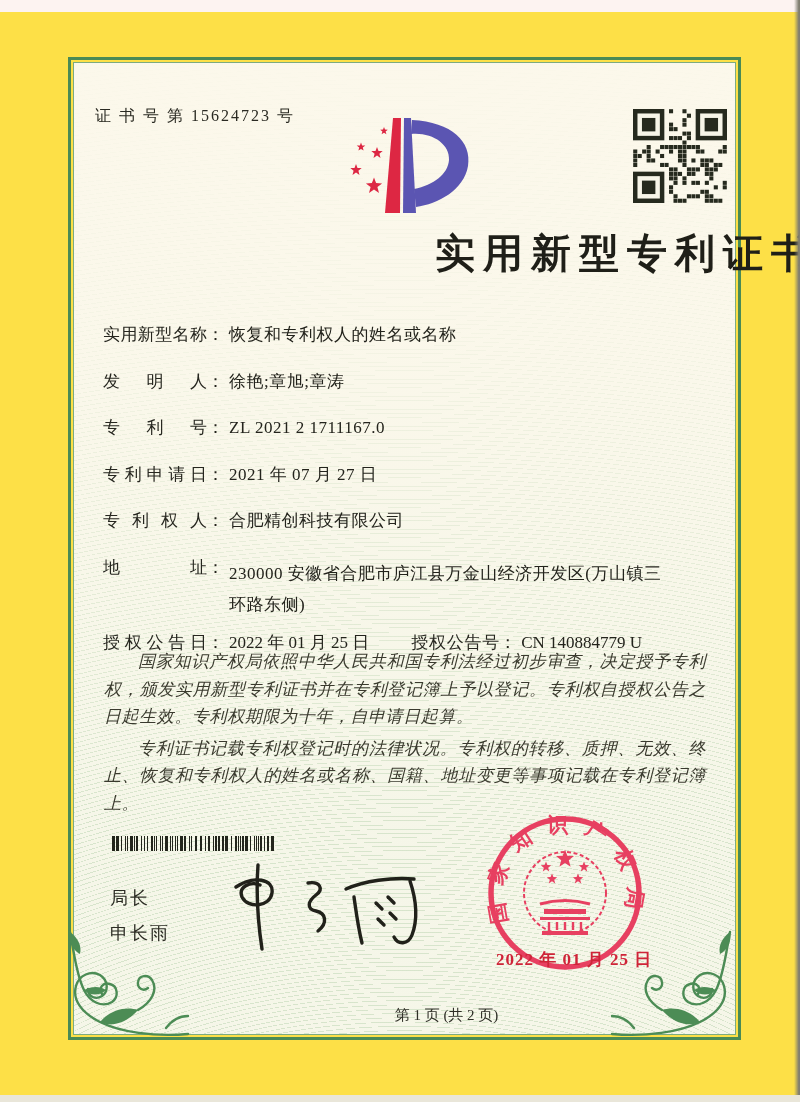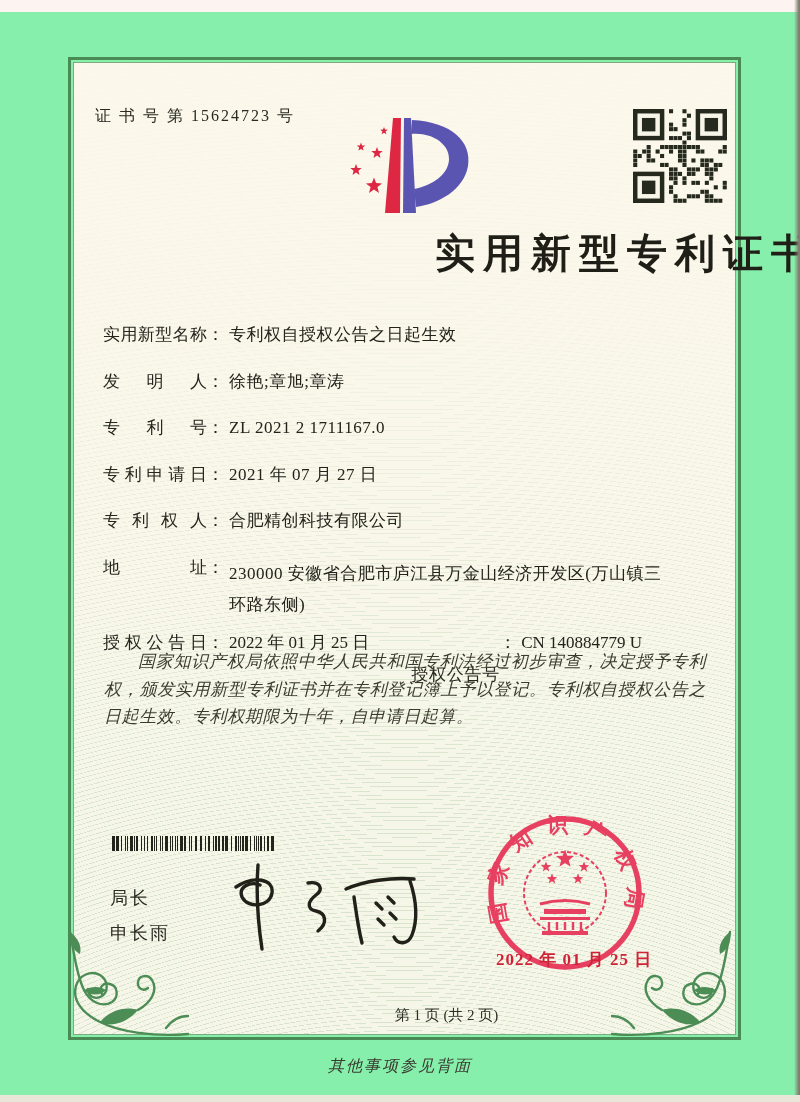--- a/index.html
+++ b/index.html
@@ -1,19 +1,19 @@
 <!DOCTYPE html>
 <html><head>
 <meta charset="utf-8">
 <style>
   html,body{margin:0;padding:0;}
   body{width:800px;height:1102px;overflow:hidden;background:#efeadb;}
   .page{
     position:relative;width:800px;height:1102px;
-    background:#86efac;
+    background:#fde047;
     font-family:"Liberation Serif","DejaVu Serif",serif;
     color:#23231c;overflow:hidden;
   }
   
   .scan-top{position:absolute;left:0;top:0;width:100%;height:12px;background:#fdf3f1;}
   .scan-right{position:absolute;right:0;top:0;width:6px;height:100%;
     background:linear-gradient(90deg,rgba(120,118,105,0) 0%,#807e70 80%);}
   .scan-bottom{position:absolute;left:0;bottom:0;width:100%;height:7px;background:#e9e6d9;}
 
   
@@ -37,21 +37,21 @@
   }
 
   .fields{left:103px;top:325px;width:575px;font-size:17px;}
   .frow{display:flex;align-items:flex-start;line-height:19px;margin-bottom:27.5px;}
   .flabel{width:104px;text-align:justify;text-align-last:justify;flex:none;color:#26261f;}
   .fcolon{flex:none;margin:0 5px 0 0;}
   .fvalue{flex:1;letter-spacing:.5px;}
   .frow-addr{margin-bottom:13px;}
   .frow-addr .fvalue{line-height:31px;max-width:452px;}
   .grant-pair2{margin-left:42px;display:flex;}
-  .grant-pair2 .flabel{width:88px;margin-top:32px;}
+  .grant-pair2 .flabel{width:88px;}
 
   .paras{left:100px;top:644px;width:610px;font-size:17px;line-height:27.5px;
     color:#3a3a2e;text-align:justify;font-style:italic;letter-spacing:.6px;}
   .paras p{margin:4px;text-indent:2em;}
 
   .officer{left:110px;font-size:18px;color:#2c2c24;letter-spacing:2px;}
   .officer-title{top:886px;}
   .officer-name{top:921px;}
 
   .seal-date{left:496px;top:948px;font-size:17px;color:#cf2438;font-weight:bold;letter-spacing:1px;z-index:6;}
@@ -209,21 +209,21 @@
       <rect x="4.476190476190476" y="67.14285714285714" width="22.38095238095238" height="22.38095238095238" fill="#f7f5e8"></rect>
       <rect x="8.952380952380953" y="71.61904761904762" width="13.428571428571429" height="13.428571428571429" fill="#262a1e"></rect>
     </svg>
 
   <div class="abs title">实用新型专利证书</div>
 
   <div class="abs fields">
     <div class="frow">
       <span class="flabel">实用新型名称</span>
         <span class="fcolon">：</span>
-      <span class="fvalue">专利权自授权公告之日起生效</span>
+      <span class="fvalue">恢复和专利权人的姓名或名称</span>
     </div>
     <div class="frow">
       <span class="flabel">发明人</span>
         <span class="fcolon">：</span>
       <span class="fvalue">徐艳;章旭;章涛</span>
     </div>
     <div class="frow">
       <span class="flabel">专利号</span>
         <span class="fcolon">：</span>
       <span class="fvalue">ZL 2021 2 1711167.0</span>
@@ -250,20 +250,21 @@
       <span class="grant-pair2">
         <span class="flabel">授权公告号</span>
           <span class="fcolon">：</span>
         <span>CN 140884779 U</span>
       </span>
     </div>
   </div>
 
   <div class="abs paras">
     <p>国家知识产权局依照中华人民共和国专利法经过初步审查，决定授予专利权，颁发实用新型专利证书并在专利登记簿上予以登记。专利权自授权公告之日起生效。专利权期限为十年，自申请日起算。</p>
+    <p>专利证书记载专利权登记时的法律状况。专利权的转移、质押、无效、终止、恢复和专利权人的姓名或名称、国籍、地址变更等事项记载在专利登记簿上。</p>
   </div>
 
   <svg class="abs barcode-svg" id="barcode-svg" width="163" height="15" viewBox="0 0 163 15">
       <rect x="0" y="0" width="3" height="15" fill="#23251c"></rect>
       <rect x="4" y="0" width="3" height="15" fill="#23251c"></rect>
       <rect x="9" y="0" width="1" height="15" fill="#23251c"></rect>
       <rect x="13" y="0" width="1" height="15" fill="#23251c"></rect>
       <rect x="15" y="0" width="1" height="15" fill="#23251c"></rect>
       <rect x="18" y="0" width="3" height="15" fill="#23251c"></rect>
       <rect x="22" y="0" width="1" height="15" fill="#23251c"></rect>
@@ -374,17 +375,16 @@
       <path d="M108,98 C114,90 122,86 130,86"></path>
     </g>
     <g fill="#4c8c55">
       <path d="M42,92 C52,80 68,76 80,80 C70,92 54,98 42,92 Z"></path>
       <path d="M12,2 C20,8 24,16 22,24 C14,20 10,10 12,2 Z"></path>
       <path d="M26,60 C34,56 42,56 48,60 C42,66 32,66 26,60 Z"></path>
     </g>
   </svg>
 
   <div class="abs footer-page">第 1 页 (共 2 页)</div>
-  <div class="abs back-note">其他事项参见背面</div>
 
   <div class="scan-right abs"></div>
   <div class="scan-bottom abs"></div>
 </div>
 
 </body></html>

